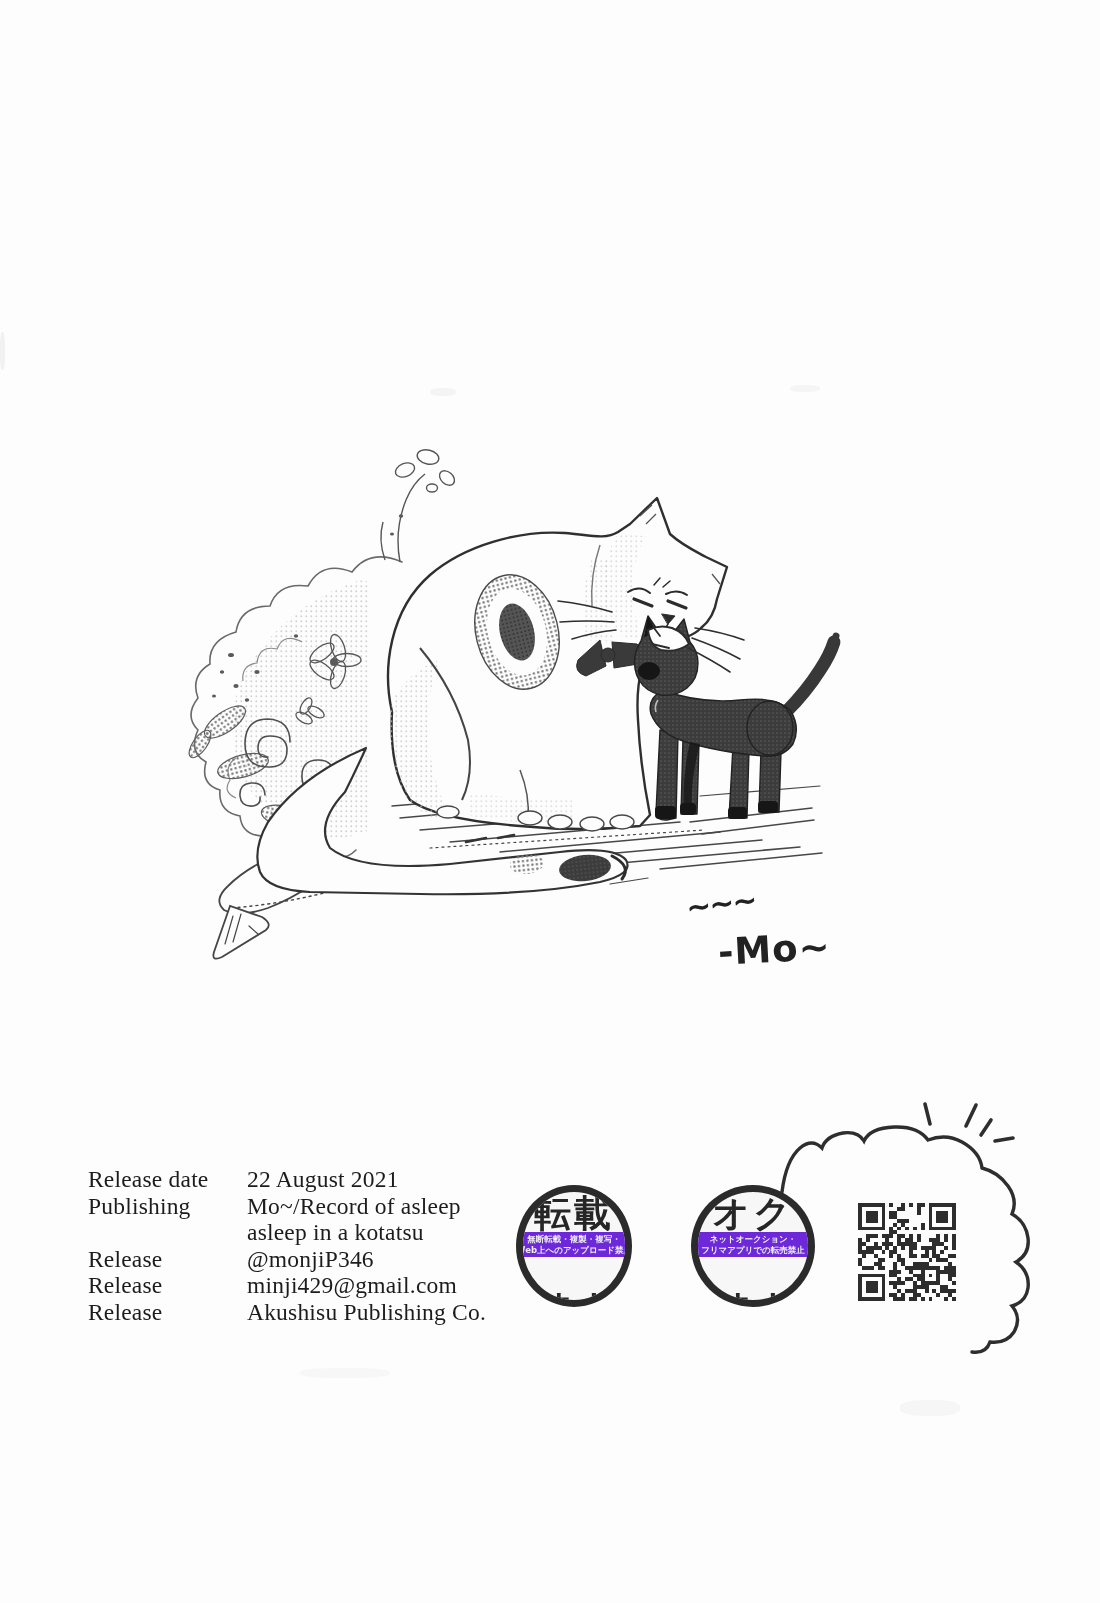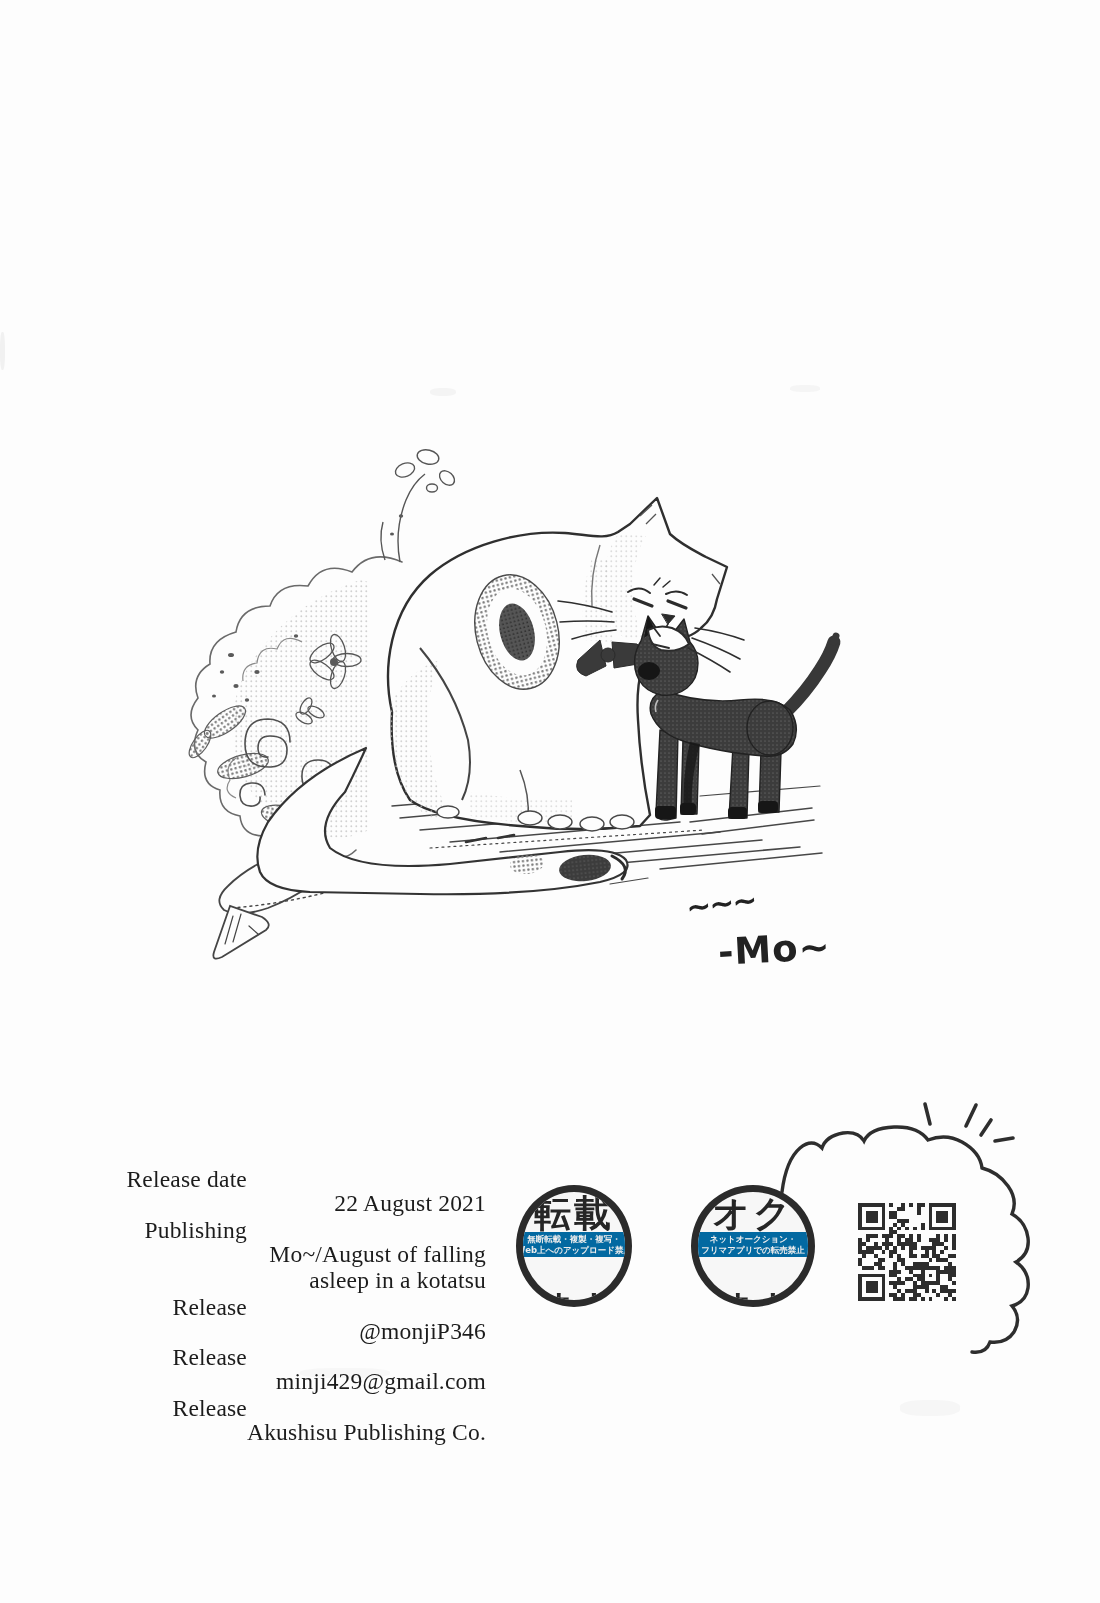--- a/index.html
+++ b/index.html
@@ -3,32 +3,32 @@
 <meta charset="utf-8">
 <style>
   html,body{margin:0;padding:0;}
   body{width:1100px;height:1603px;background:#fdfdfd;position:relative;overflow:hidden;
        font-family:"Liberation Serif","DejaVu Serif",serif;}
   .abs{position:absolute;}
   
   .smudge{position:absolute;background:#f1f1f1;border-radius:40%;}
   
   .credits{position:absolute;left:88px;top:1166px;display:grid;grid-template-columns:159px auto;
-           font-size:23.5px;line-height:26.6px;color:#1c1c1c;letter-spacing:0.2px;text-align:right;}
+           font-size:23.5px;line-height:26.6px;color:#1c1c1c;letter-spacing:0.2px;}
   .crow{display:contents;}
-  .cvalue{white-space:pre-line;margin-top:24px;}
+  .cvalue{white-space:pre-line;}
   
   .stamp{position:absolute;border:7px solid #2b2b2b;border-radius:50%;background:#f7f7f7;
          box-sizing:border-box;overflow:hidden;display:flex;flex-direction:column;
          align-items:center;justify-content:flex-start;
          font-family:"DejaVu Sans","Liberation Sans",sans-serif;color:#262626;}
   .stamp .kanji{font-size:37px;font-weight:900;line-height:1;letter-spacing:3px;white-space:nowrap;}
   .stamp .kanji.top{margin-top:3px;}
   .stamp .kanji.bottom{margin-bottom:5px;margin-top:36px;}
-  .stamp .band{background:#0369a1;color:#ededed;width:120%;text-align:center;
+  .stamp .band{background:#6d28d9;color:#ededed;width:120%;text-align:center;
                font-size:8.5px;line-height:1.25;padding:2px 0;font-weight:700;white-space:nowrap;}
   .stamp .band span{display:block;}
   
   .qr{position:absolute;left:858px;top:1203px;width:98px;height:98px;}
   .qr svg{display:block;width:100%;height:100%;}
   
   .sig{position:absolute;color:#222;font-family:"DejaVu Sans","Liberation Sans",sans-serif;
        font-weight:700;}
   .sig.squiggle{left:686px;top:886px;font-size:30px;letter-spacing:-2px;transform:rotate(-7deg);}
   .sig.name{left:718px;top:928px;font-size:37px;letter-spacing:1px;transform:rotate(-3deg);}
@@ -242,21 +242,21 @@
 <div class="sig squiggle">~~~</div>
 <div class="sig name">-Mo~</div>
 
 <div class="credits">
   <div class="crow">
     <div class="clabel">Release date</div>
     <div class="cvalue">22 August 2021</div>
   </div>
   <div class="crow">
     <div class="clabel">Publishing</div>
-    <div class="cvalue">Mo~/August of falling
+    <div class="cvalue">Mo~/Record of asleep
 asleep in a kotatsu</div>
   </div>
   <div class="crow">
     <div class="clabel">Release</div>
     <div class="cvalue">@monjiP346</div>
   </div>
   <div class="crow">
     <div class="clabel">Release</div>
     <div class="cvalue">minji429@gmail.com</div>
   </div>

